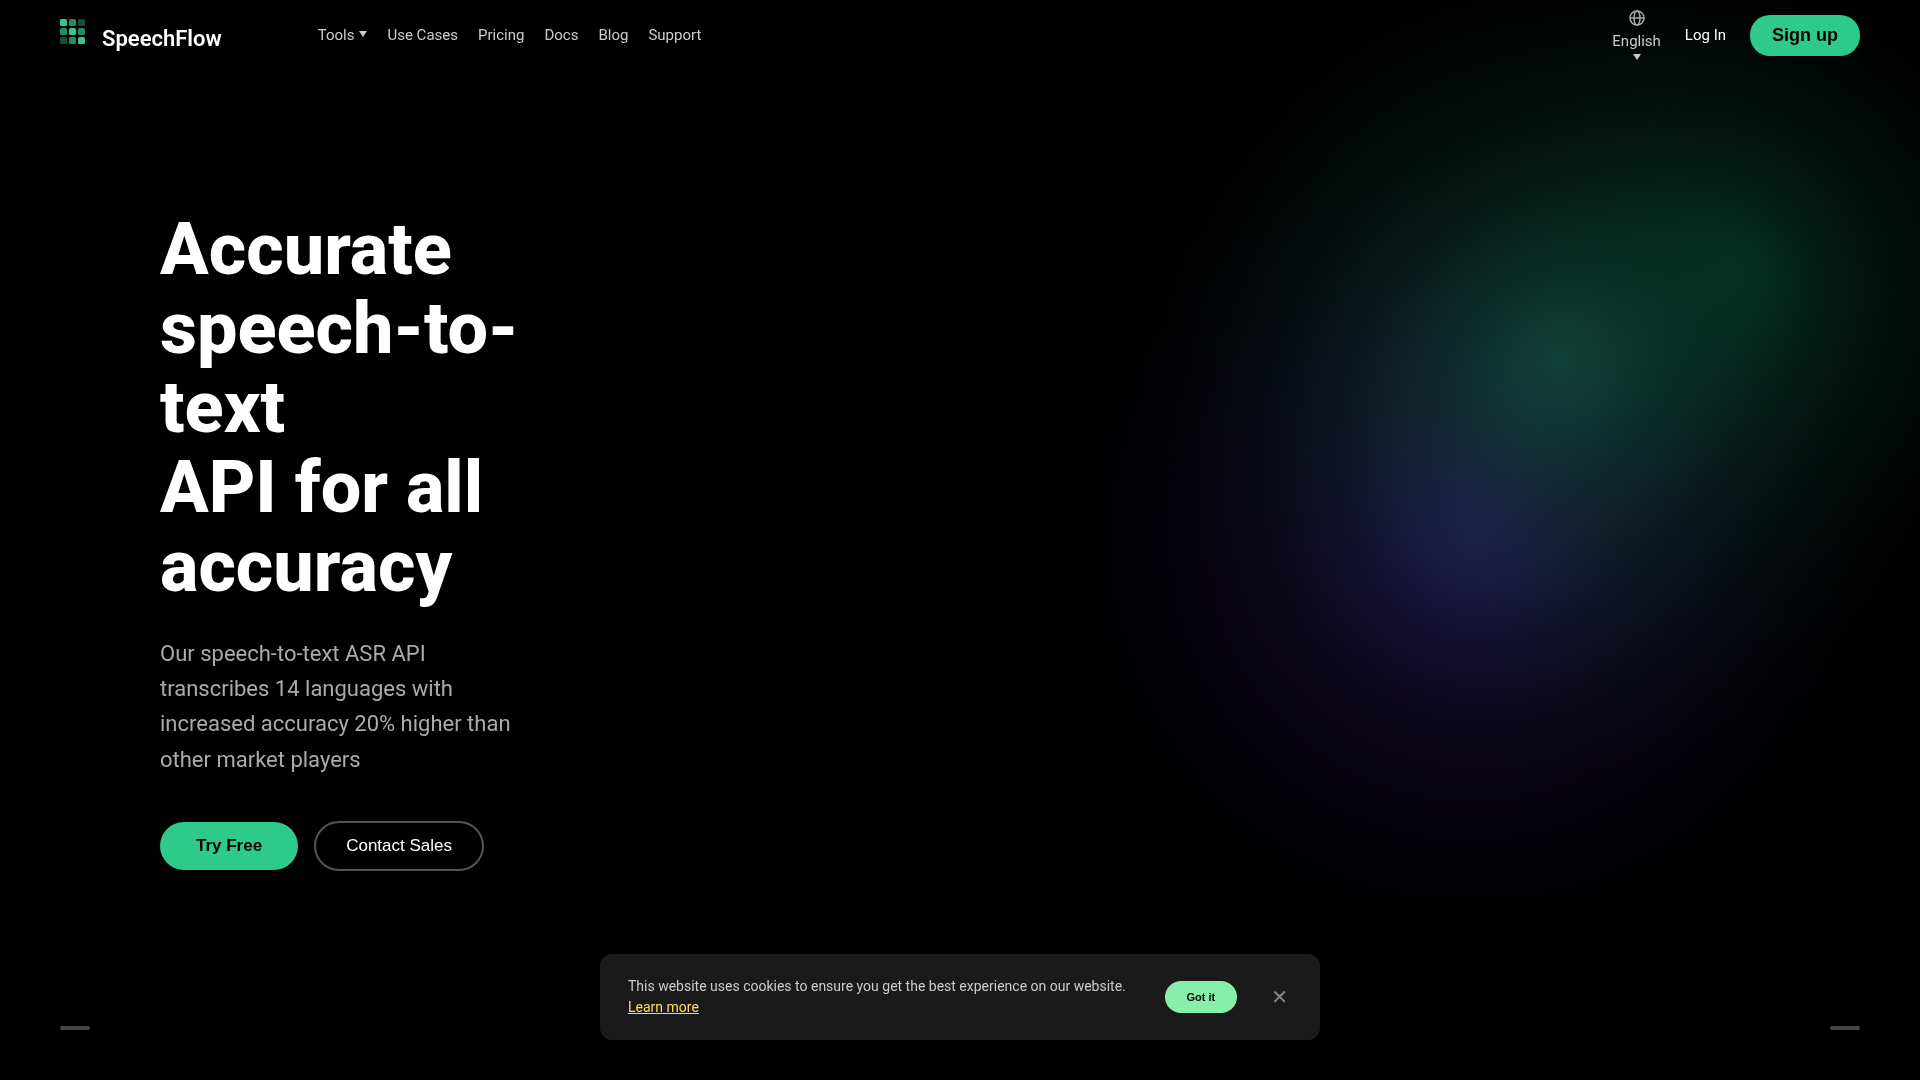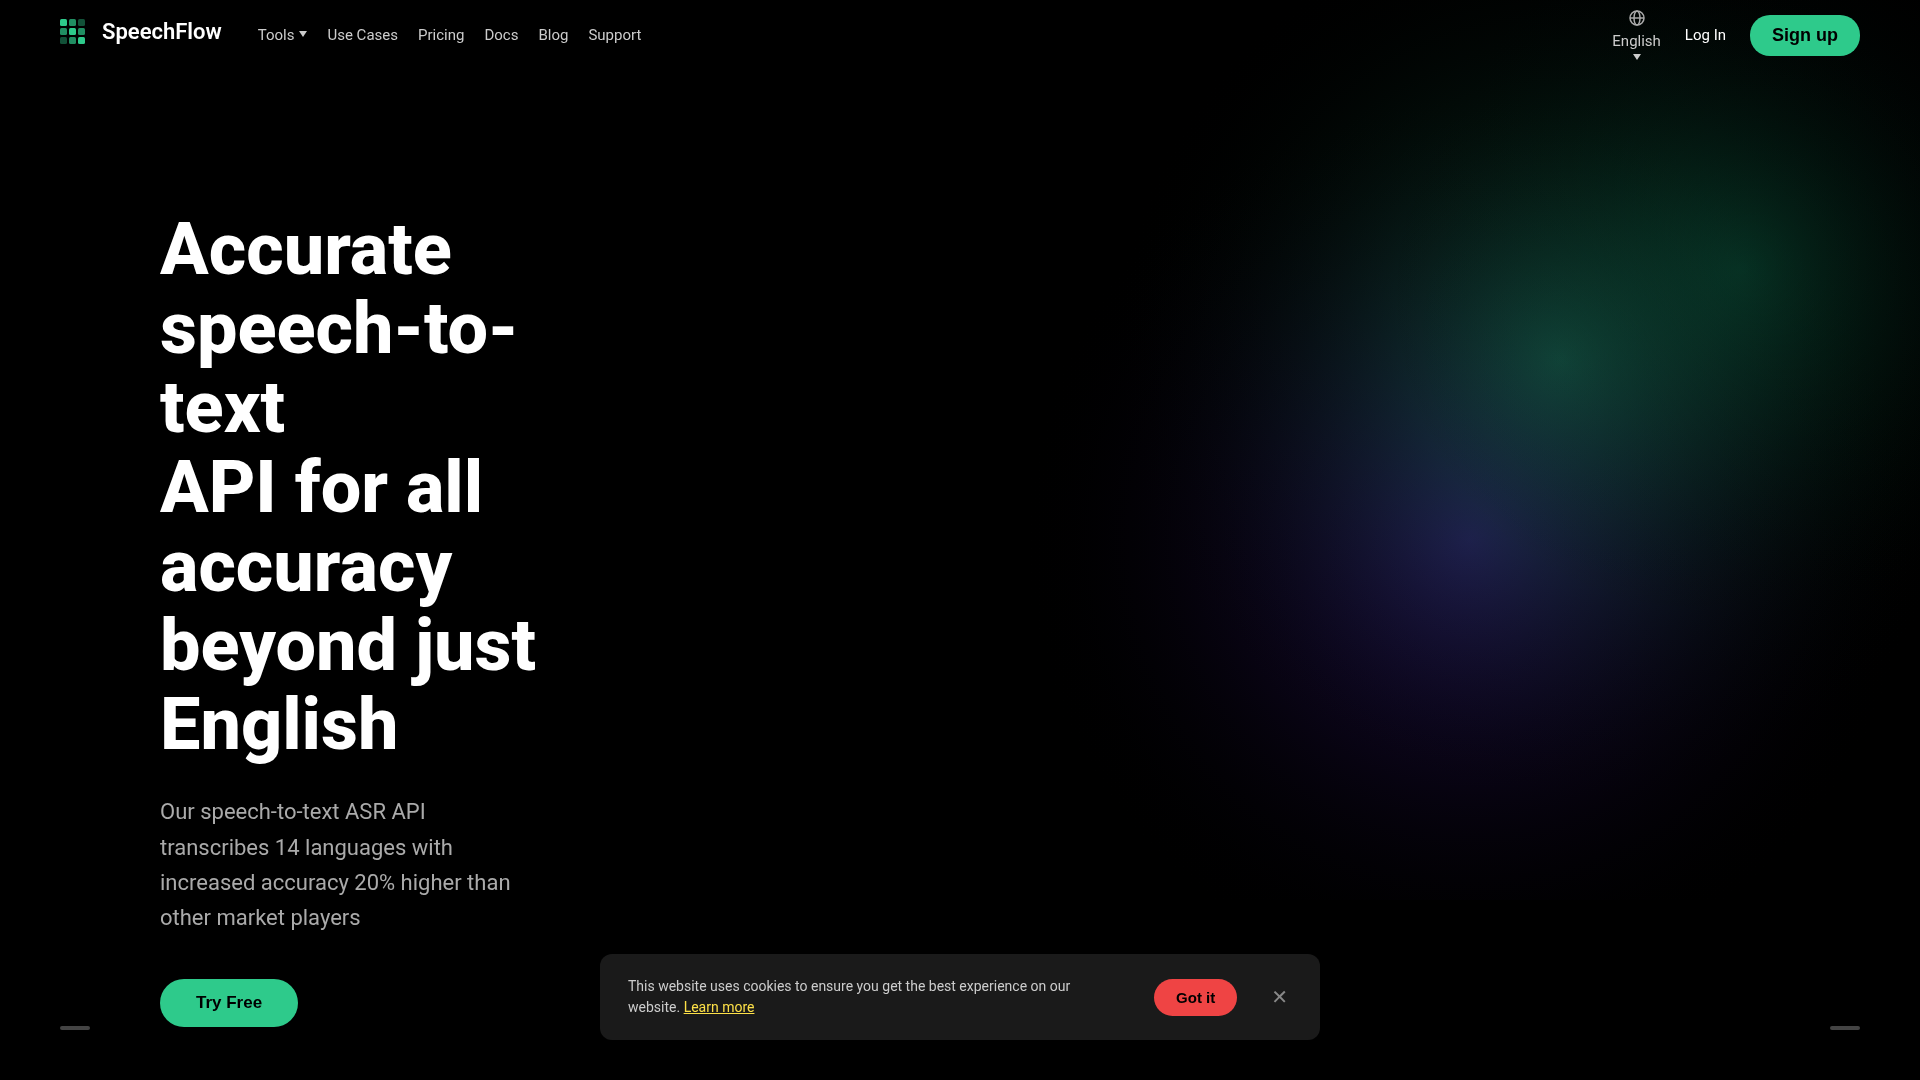--- a/index.html
+++ b/index.html
@@ -28,23 +28,23 @@
       position: relative;
       z-index: 10;
       display: flex;
       align-items: center;
       padding: 0 60px;
       height: 70px;
       background: transparent;
     }
     .logo {
       display: flex;
-      align-items: flex-start;
+      align-items: flex-end;
       gap: 10px;
-      margin-right: 36px;
+      margin-right: 96px;
       text-decoration: none;
     }
     .logo-icon {
       width: 32px;
       height: 32px;
     }
     .logo-text {
       font-size: 22px;
       font-weight: 600;
       color: #fff;
@@ -164,23 +164,23 @@
       color: #ccc;
       line-height: 1.5;
       flex: 1;
     }
     .cookie-text a {
       color: #fde047;
       text-decoration: underline;
       cursor: pointer;
     }
     .got-it-btn {
-      background: #ef4444;
+      background: #86efac;
       color: #000;
-      font-size: 15px;
+      font-size: 11px;
       font-weight: 600;
       padding: 10px 22px;
       border-radius: 20px;
       border: none;
       cursor: pointer;
       white-space: nowrap;
     }
     .close-banner-btn {
       background: none;
       border: none;
@@ -278,25 +278,25 @@
     </div>
     <a class="login-btn">Log In</a>
     <button class="signup-btn">Sign up</button>
   </div>
 </nav>
 
 <section class="hero">
   <h1 class="hero-title">
     <span>Accurate speech-to-text</span><br>
     <span>API for all accuracy</span><br>
-    <span>beyond just English</span>
   </h1>
   <p class="hero-subtitle">Our speech-to-text ASR API transcribes 14 languages with increased accuracy 20% higher than other market players</p>
   <div class="hero-buttons">
     <button class="try-free-btn">Try Free</button>
+    <button class="contact-sales-btn">Contact Sales</button>
   </div>
 </section>
 
 <div class="scroll-left"></div>
 <div class="scroll-right"></div>
 
 <div class="cookie-banner">
   <div class="cookie-text">
     <span>This website uses cookies to ensure you get the best experience on our website.</span>
     <a>Learn more</a>

